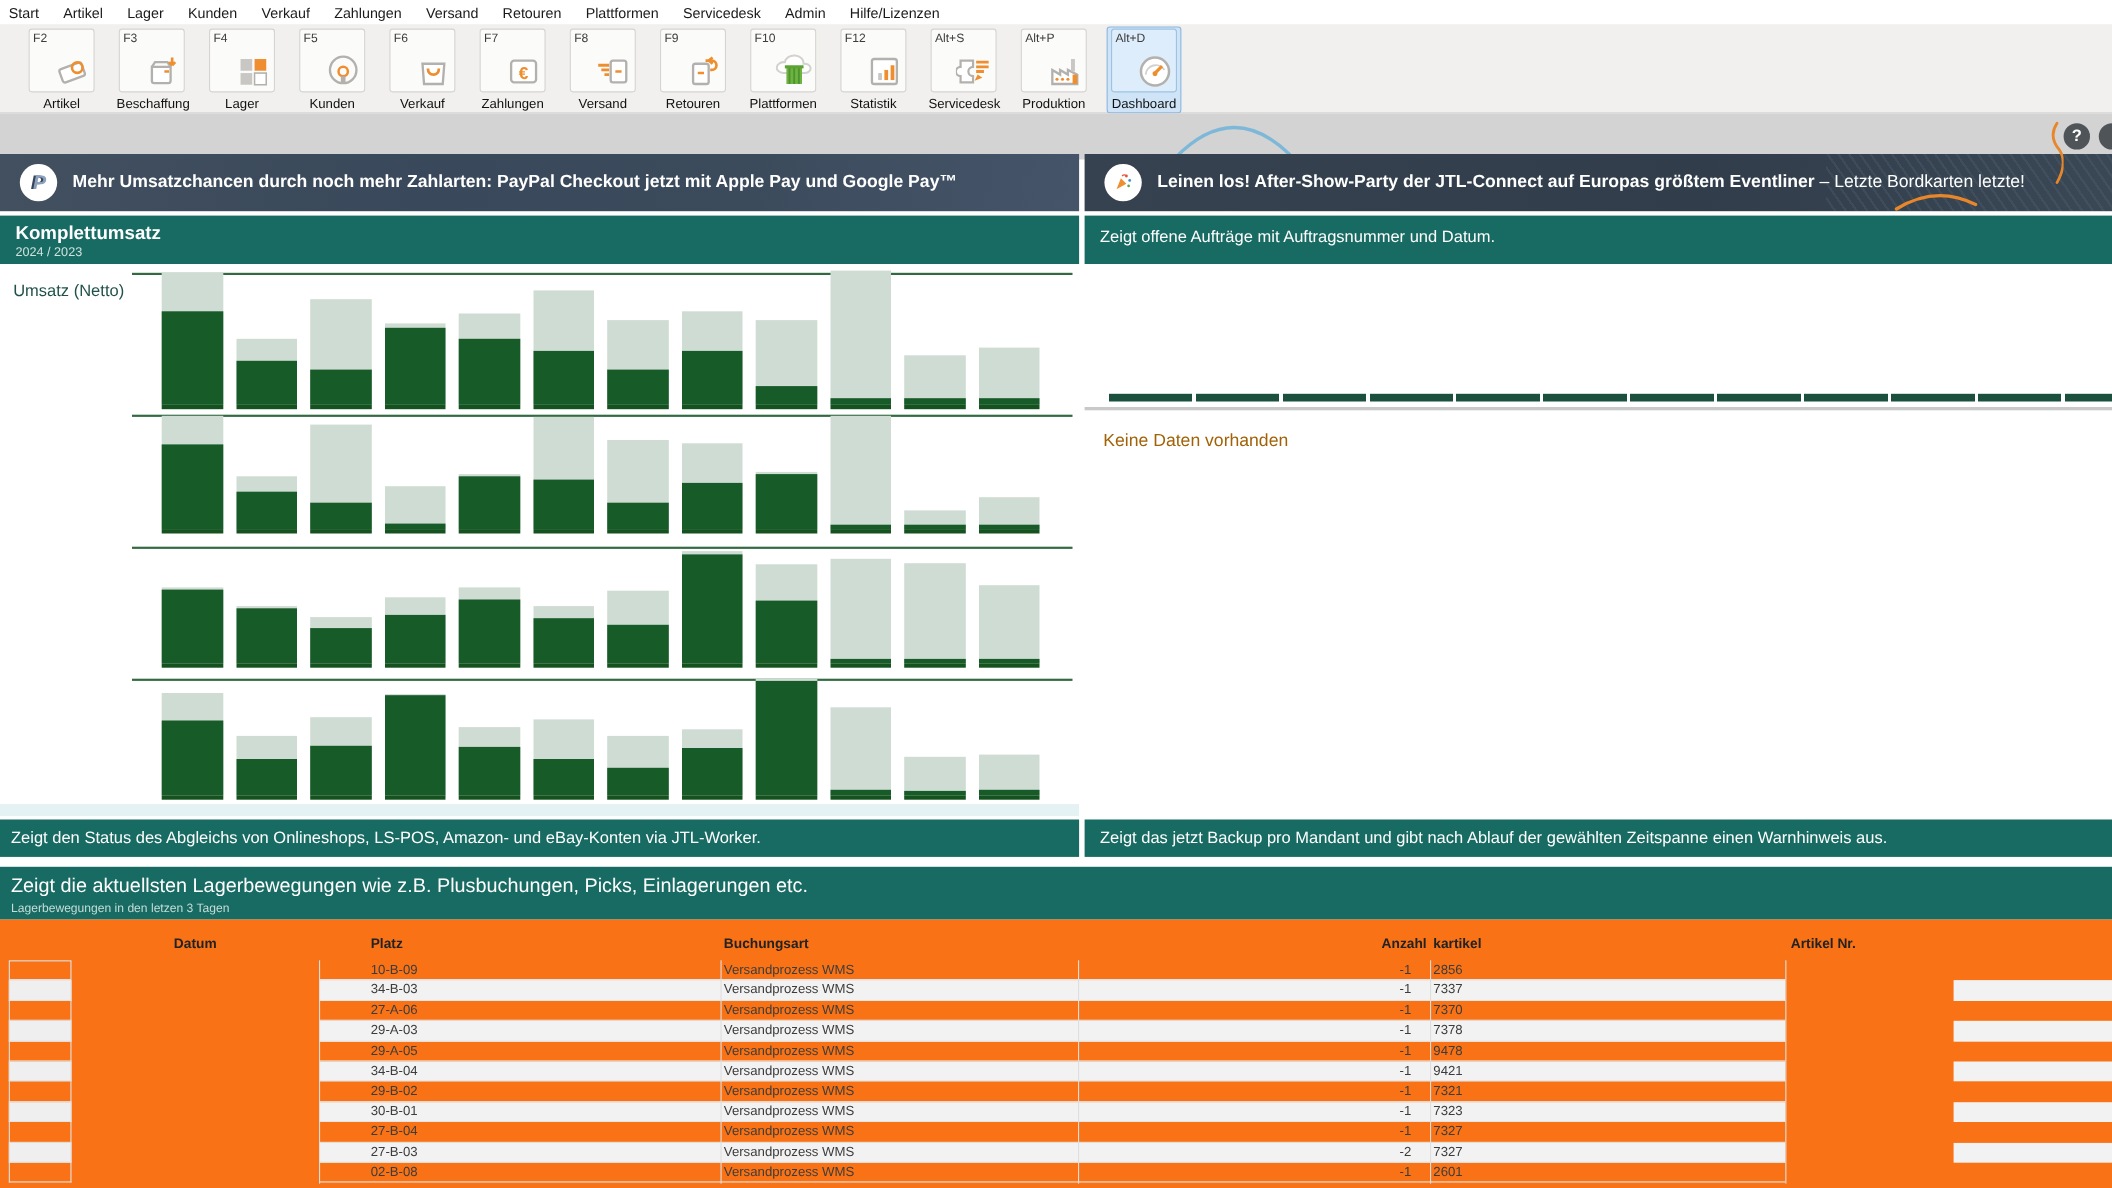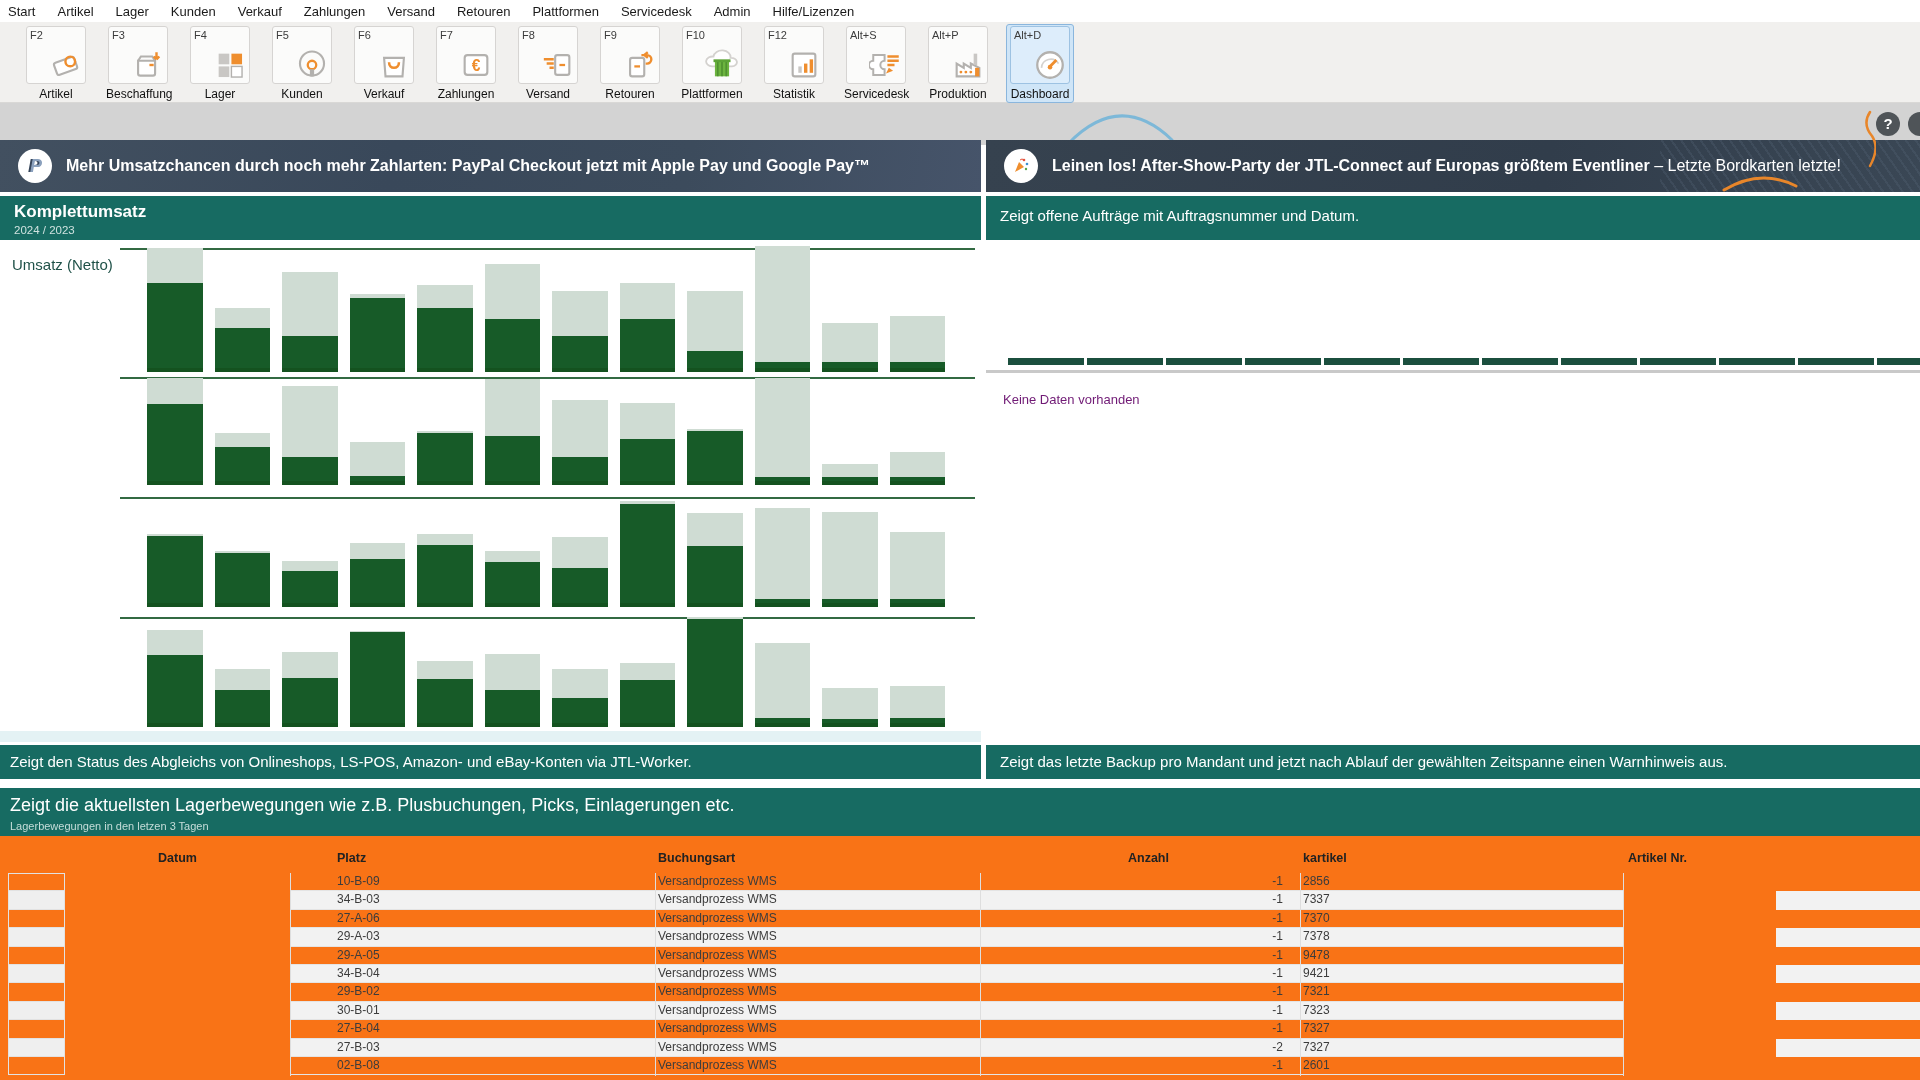--- a/index.html
+++ b/index.html
@@ -63,21 +63,21 @@
   .bar-light,.bar-dark{position:absolute;left:0;right:0;bottom:4px;}
   .bar-light{background:#cfdcd3;}
   .bar-dark{background:#175b28;}
   .bar-base{position:absolute;left:0;right:0;bottom:0;height:4px;background:#14521f;}
   .chart-bottom{position:absolute;left:0;top:491px;width:981px;height:11px;background:#e4f2f4;}
 
   
   .segbar{position:absolute;left:22px;top:118px;right:0;height:7px;
           background:repeating-linear-gradient(90deg,#1b4f3e 0 76px,#fff 76px 79px);}
   .grayline{position:absolute;left:0;top:130px;right:0;height:3px;background:#c9c9c9;}
-  .nodata{position:absolute;left:17px;top:152px;font-size:13px;color:#701a75;}
+  .nodata{position:absolute;left:17px;top:152px;font-size:16px;color:#a16207;}
 
   
   .statusbar{position:absolute;top:745px;height:34px;background:#176b62;color:#fff;
              font-size:15px;box-sizing:border-box;padding-top:8px;}
   .sb-l{left:0;width:981px;padding-left:10px;}
   .sb-r{left:986px;width:934px;padding-left:14px;}
 
   
   .movebar{position:absolute;left:0;top:788px;width:1920px;height:48px;background:#176b62;color:#fff;
            box-sizing:border-box;padding:7px 0 0 10px;}
@@ -592,33 +592,33 @@
   <div class="rpanel">
     <div class="segbar"></div>
     <div class="grayline"></div>
     <div class="nodata">Keine Daten vorhanden</div>
   </div>
 
   <div class="statusbar sb-l">
     <span>Zeigt den Status des Abgleichs von Onlineshops, LS-POS, Amazon- und eBay-Konten via JTL-Worker.</span>
   </div>
   <div class="statusbar sb-r">
-    <span>Zeigt das letzte Backup pro Mandant und jetzt nach Ablauf der gewählten Zeitspanne einen Warnhinweis aus.</span>
+    <span>Zeigt das jetzt Backup pro Mandant und gibt nach Ablauf der gewählten Zeitspanne einen Warnhinweis aus.</span>
   </div>
 
   <div class="movebar">
     <div class="mv-title">Zeigt die aktuellsten Lagerbewegungen wie z.B. Plusbuchungen, Picks, Einlagerungen etc.</div>
     <div class="mv-sub">Lagerbewegungen in den letzen 3 Tagen</div>
   </div>
 
   <div class="table">
     <div class="th" style="left:65px;width:225px;text-align:center;">Datum</div>
     <div class="th" style="left:337px;">Platz</div>
     <div class="th" style="left:658px;">Buchungsart</div>
-    <div class="th" style="left:1000px;width:297px;text-align:center;">Anzahl</div>
+    <div class="th" style="left:1000px;width:297px;text-align:right;">Anzahl</div>
     <div class="th" style="left:1303px;">kartikel</div>
     <div class="th" style="left:1628px;">Artikel Nr.</div>
 
     <div class="stubcol">
         <div class="stub"></div>
         <div class="stub alt"></div>
         <div class="stub"></div>
         <div class="stub alt"></div>
         <div class="stub"></div>
         <div class="stub alt"></div>

